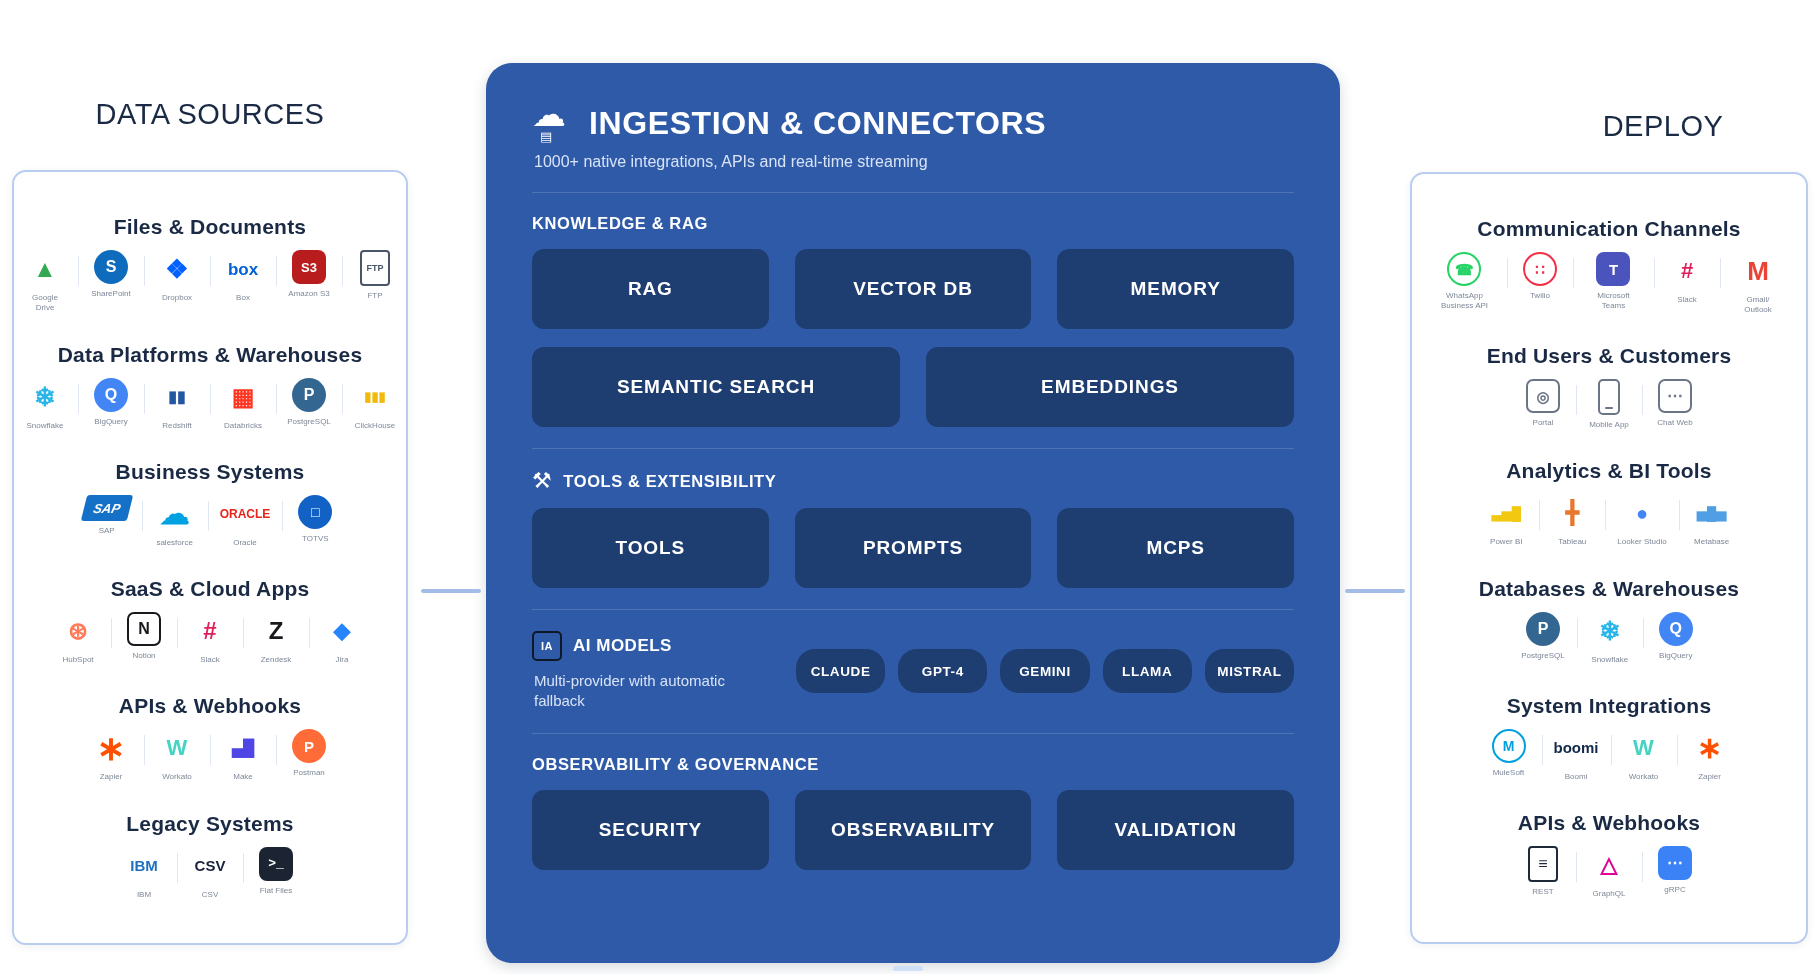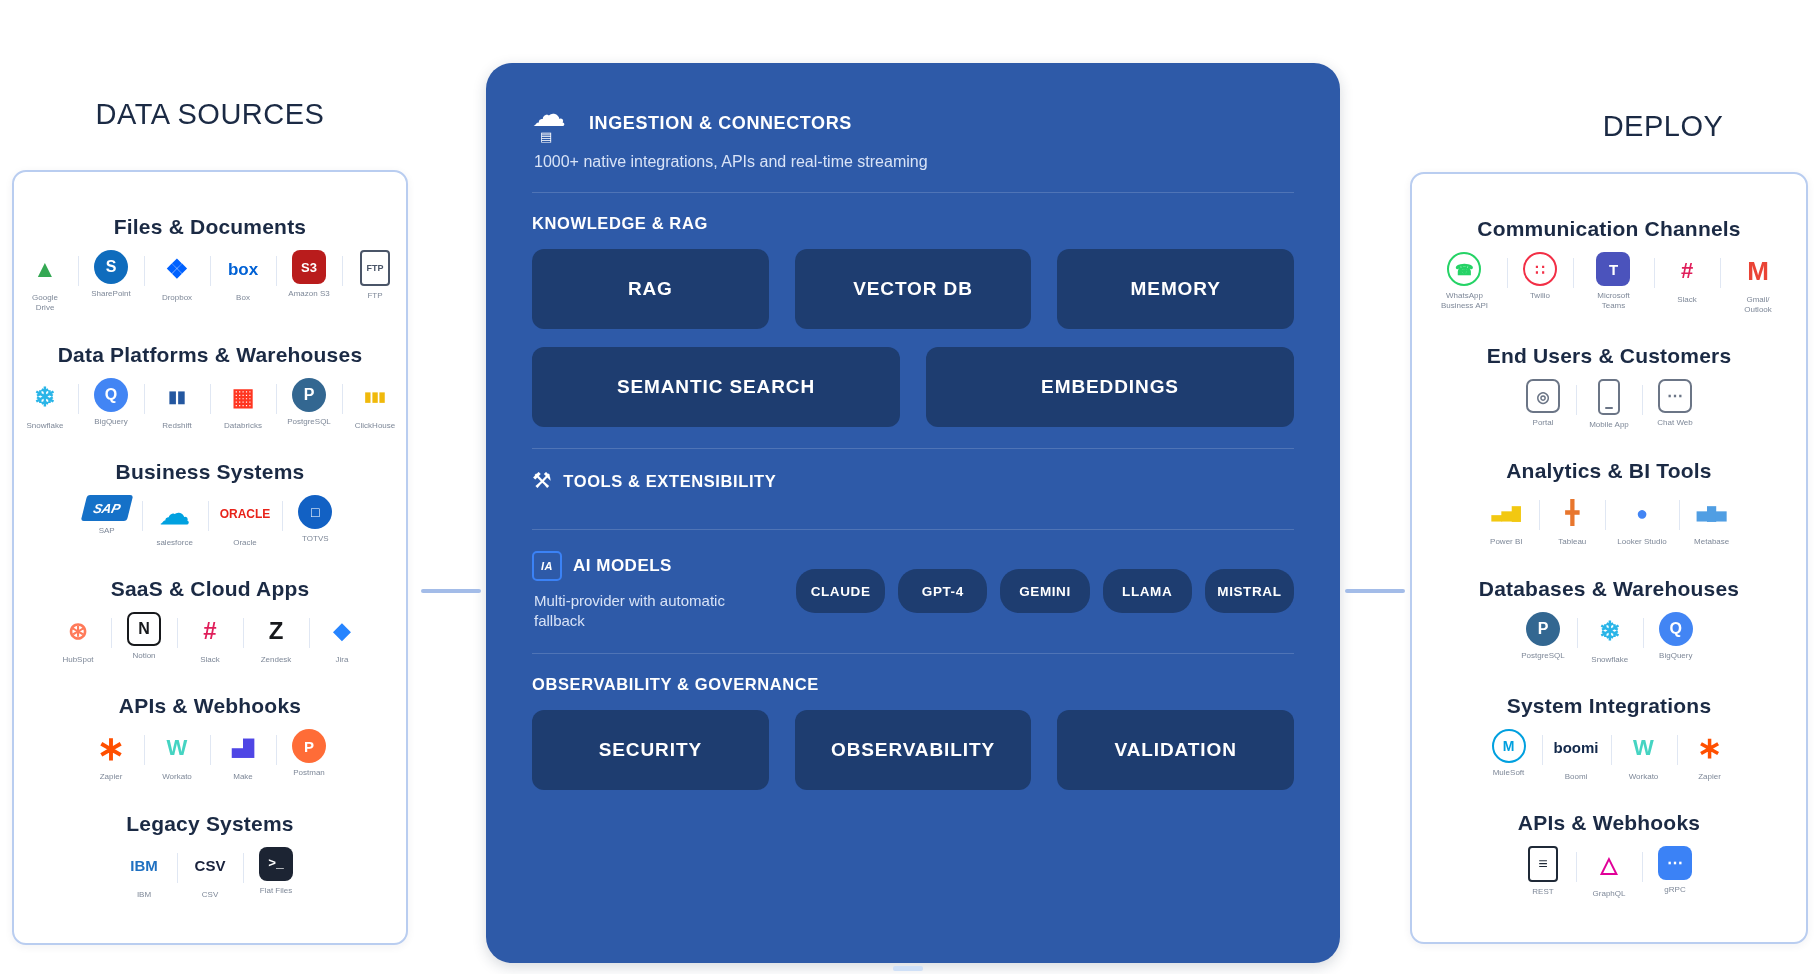--- a/index.html
+++ b/index.html
@@ -39,35 +39,35 @@
   .f-doc{width:30px;height:36px;min-width:30px;border-radius:4px;border:2px solid currentColor;}
 
   
   #center-panel{position:absolute;left:486px;top:63px;width:854px;height:900px;background:#2e5aa8;
     border-radius:26px;box-sizing:border-box;color:#fff;box-shadow:0 4px 14px rgba(27,42,68,.18);}
   .center-pad{padding:40px 46px 28px;display:flex;flex-direction:column;height:100%;box-sizing:border-box;}
   .c-header-row{display:flex;align-items:center;gap:15px;}
   .cloud-ic{position:relative;width:42px;height:40px;}
   .cloud-ic .cl{position:absolute;top:-6px;left:0;font-size:34px;line-height:1;}
   .cloud-ic .db{position:absolute;bottom:0;left:8px;font-size:13px;line-height:1;}
-  .c-title{font-size:18px;font-weight:800;letter-spacing:.6px;}
+  .c-title{font-size:32px;font-weight:800;letter-spacing:.6px;}
   .c-sub{margin:10px 0 0 2px;font-size:16px;color:#d8e3f7;}
   .divider{height:1px;background:rgba(255,255,255,.16);margin:21px 0;flex:none;}
   .sec-head{display:flex;align-items:center;gap:11px;font-size:16.5px;font-weight:700;
     letter-spacing:.6px;margin-bottom:16px;}
   .sec-ic{font-size:22px;font-weight:400;line-height:1;}
   .btn-row{display:flex;gap:26px;margin-bottom:18px;}
   .btn-row:last-child{margin-bottom:0;}
   .c-btn{flex:1;height:80px;background:#1e3d70;border-radius:12px;display:flex;align-items:center;
     justify-content:center;font-size:19px;font-weight:700;letter-spacing:.9px;cursor:default;}
   .ai-row{display:flex;align-items:center;gap:26px;}
   .ai-left{width:238px;flex:none;}
   .ai-head{display:flex;align-items:center;gap:11px;font-size:17px;font-weight:700;letter-spacing:.5px;}
-  .chip-ic{width:26px;height:26px;border:2px solid #3b82f6;border-radius:5px;display:flex;align-items:center;
-    justify-content:center;font-size:11px;font-weight:800;flex:none;font-style:italic;}
+  .chip-ic{width:26px;height:26px;border:2px solid #0f172a;border-radius:5px;display:flex;align-items:center;
+    justify-content:center;font-size:11px;font-weight:800;flex:none;}
   .ai-sub{margin:10px 0 0 2px;font-size:15px;color:#d8e3f7;line-height:1.35;}
   .chip-row{display:flex;gap:13px;flex:1;}
   .c-chip{flex:1;height:44px;background:#1e3d70;border-radius:19px;display:flex;align-items:center;
     justify-content:center;font-size:13.5px;font-weight:700;letter-spacing:.6px;}
 
   
   .connector{position:absolute;height:4px;background:#a3bce8;border-radius:2px;}
   #connector-left{left:421px;top:589px;width:60px;}
   #connector-right{left:1345px;top:589px;width:60px;}
   #connector-bottom{position:absolute;left:893px;top:966px;width:30px;height:5px;background:#cfe0f7;border-radius:2px;}
@@ -249,20 +249,25 @@
             <div class="btn-row">
               <div class="c-btn">SEMANTIC SEARCH</div>
               <div class="c-btn">EMBEDDINGS</div>
             </div>
           </div>
           <div class="divider"></div>
           <div class="c-section">
             <div class="sec-head">
               <span class="sec-ic">⚒</span>
               <span>TOOLS &amp; EXTENSIBILITY</span>
+            </div>
+            <div class="btn-row">
+              <div class="c-btn">TOOLS</div>
+              <div class="c-btn">PROMPTS</div>
+              <div class="c-btn">MCPS</div>
             </div>
           </div>
           <div class="divider"></div>
           <div class="c-section">
             <div class="ai-row">
               <div class="ai-left">
                 <div class="ai-head">
                   <span class="chip-ic">IA</span>
                   <span>AI MODELS</span>
                 </div>

